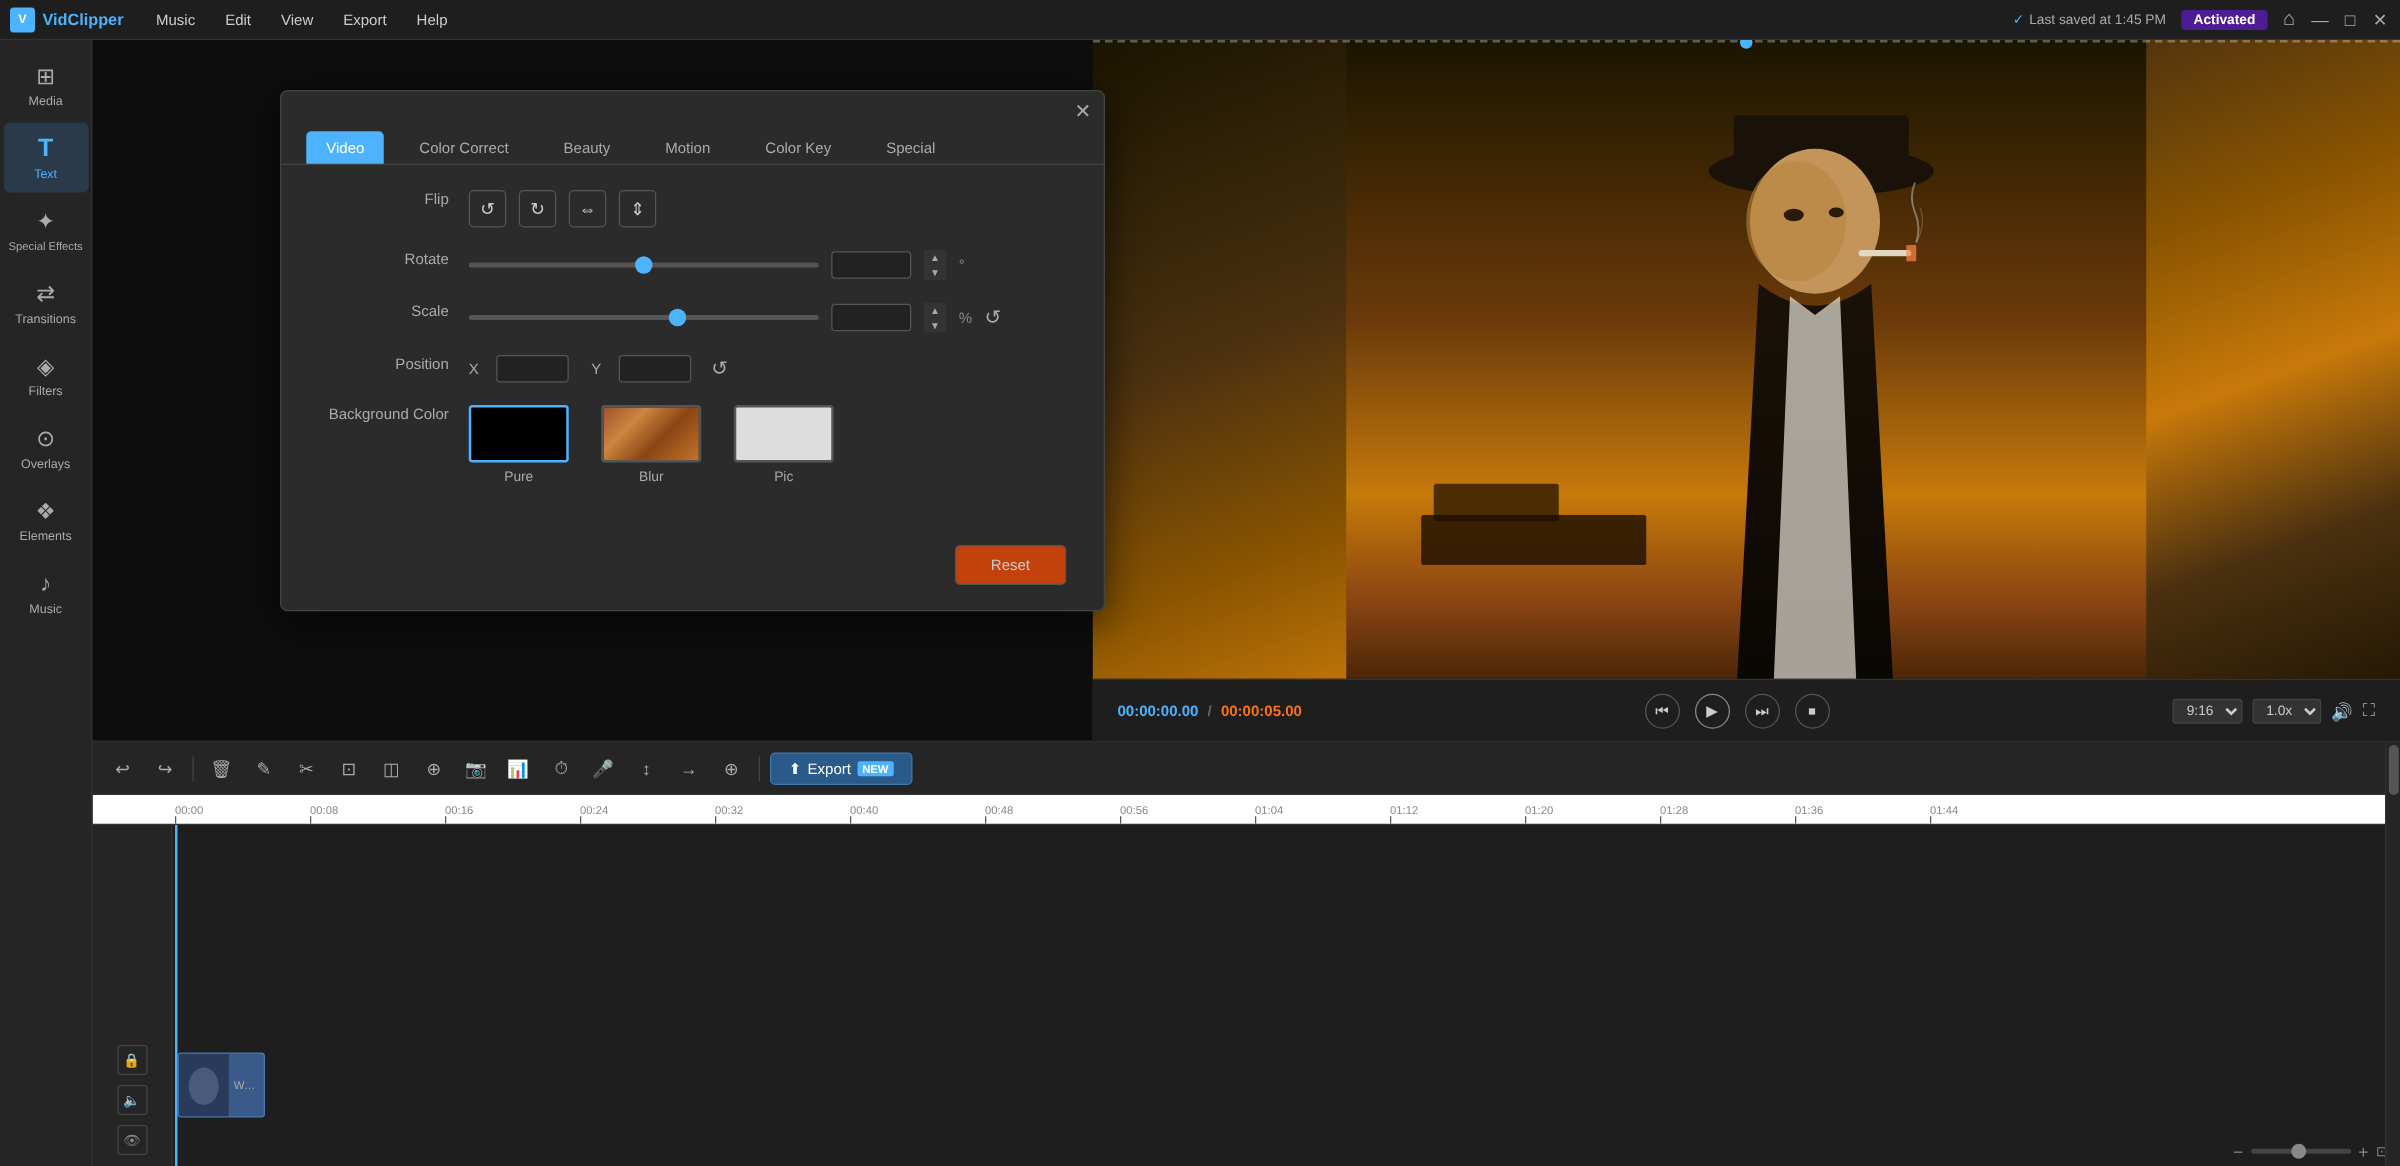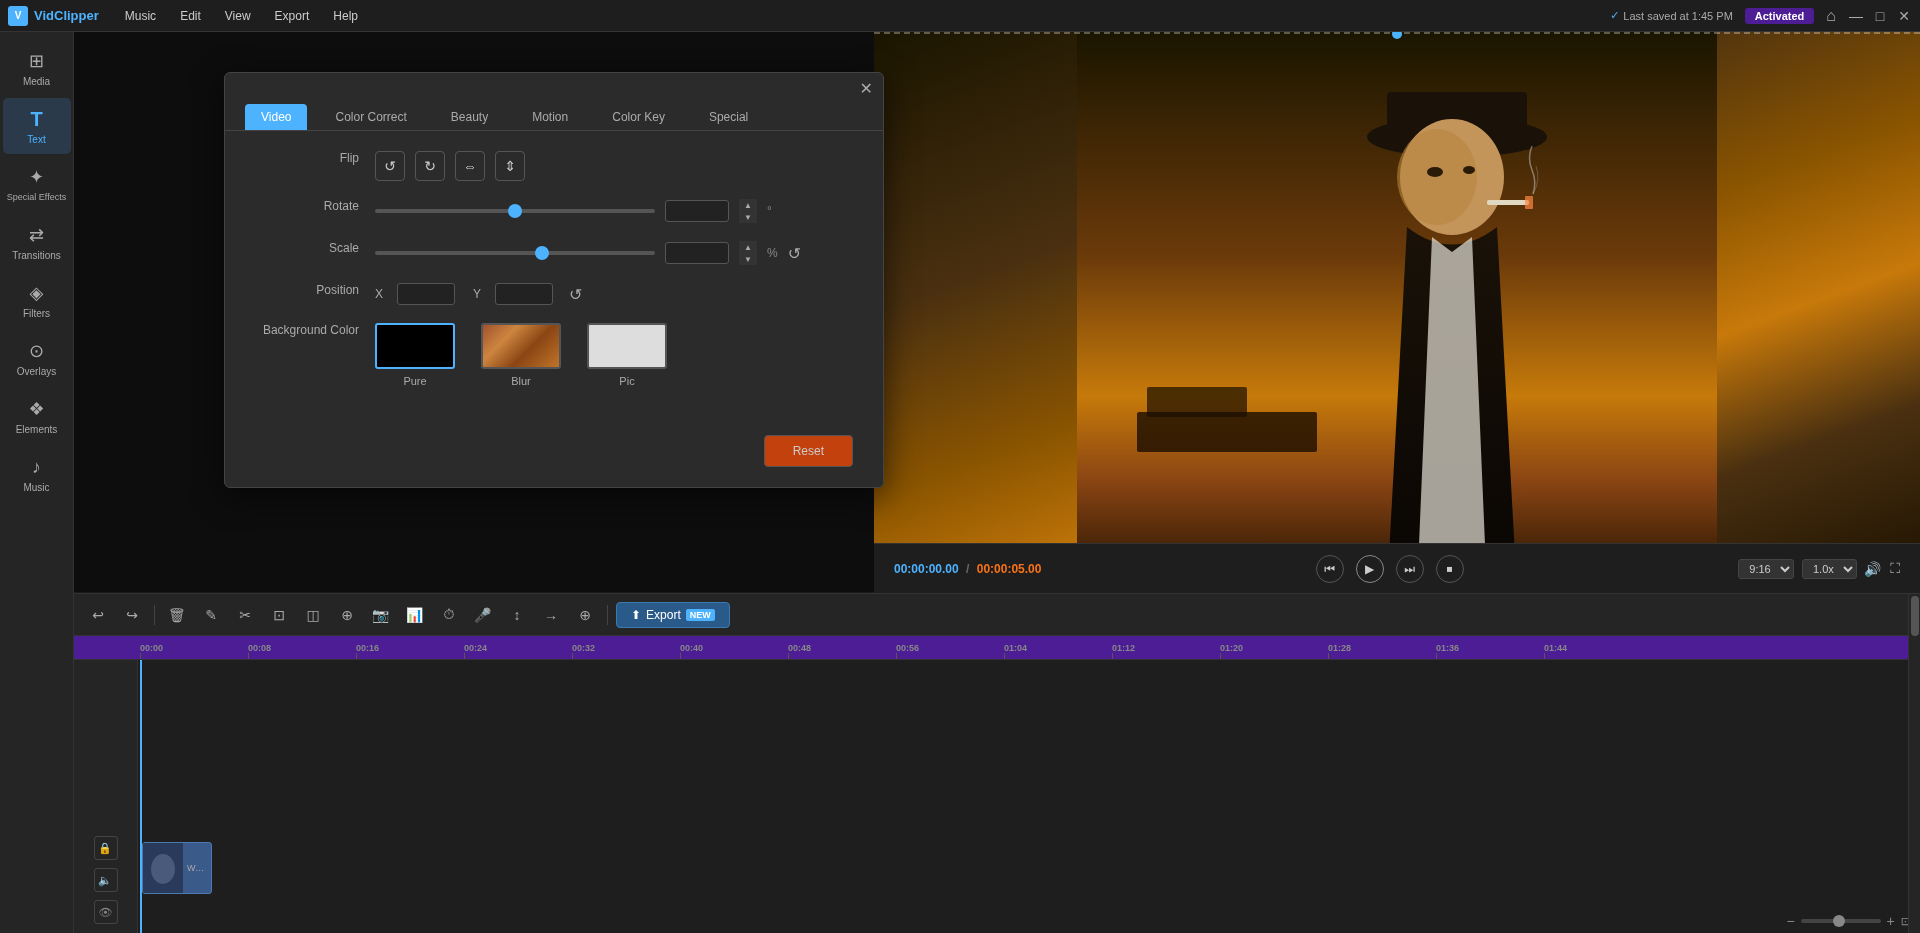--- a/index.html
+++ b/index.html
@@ -470,26 +470,25 @@
       background: #4db3ff;
       color: #fff;
       font-size: 9px;
       padding: 1px 4px;
       border-radius: 2px;
       font-weight: bold;
     }
 
     #timeline-ruler {
       height: 24px;
-      background: #4c1d95;
+      background: #ffffff;
       border-bottom: 1px solid #333;
       position: relative;
       overflow: hidden;
       padding-left: 64px;
-      font-weight: bold;
     }
     .ruler-marks {
       display: flex;
       gap: 0;
       align-items: flex-end;
       height: 100%;
     }
     .ruler-mark {
       display: flex;
       flex-direction: column;

